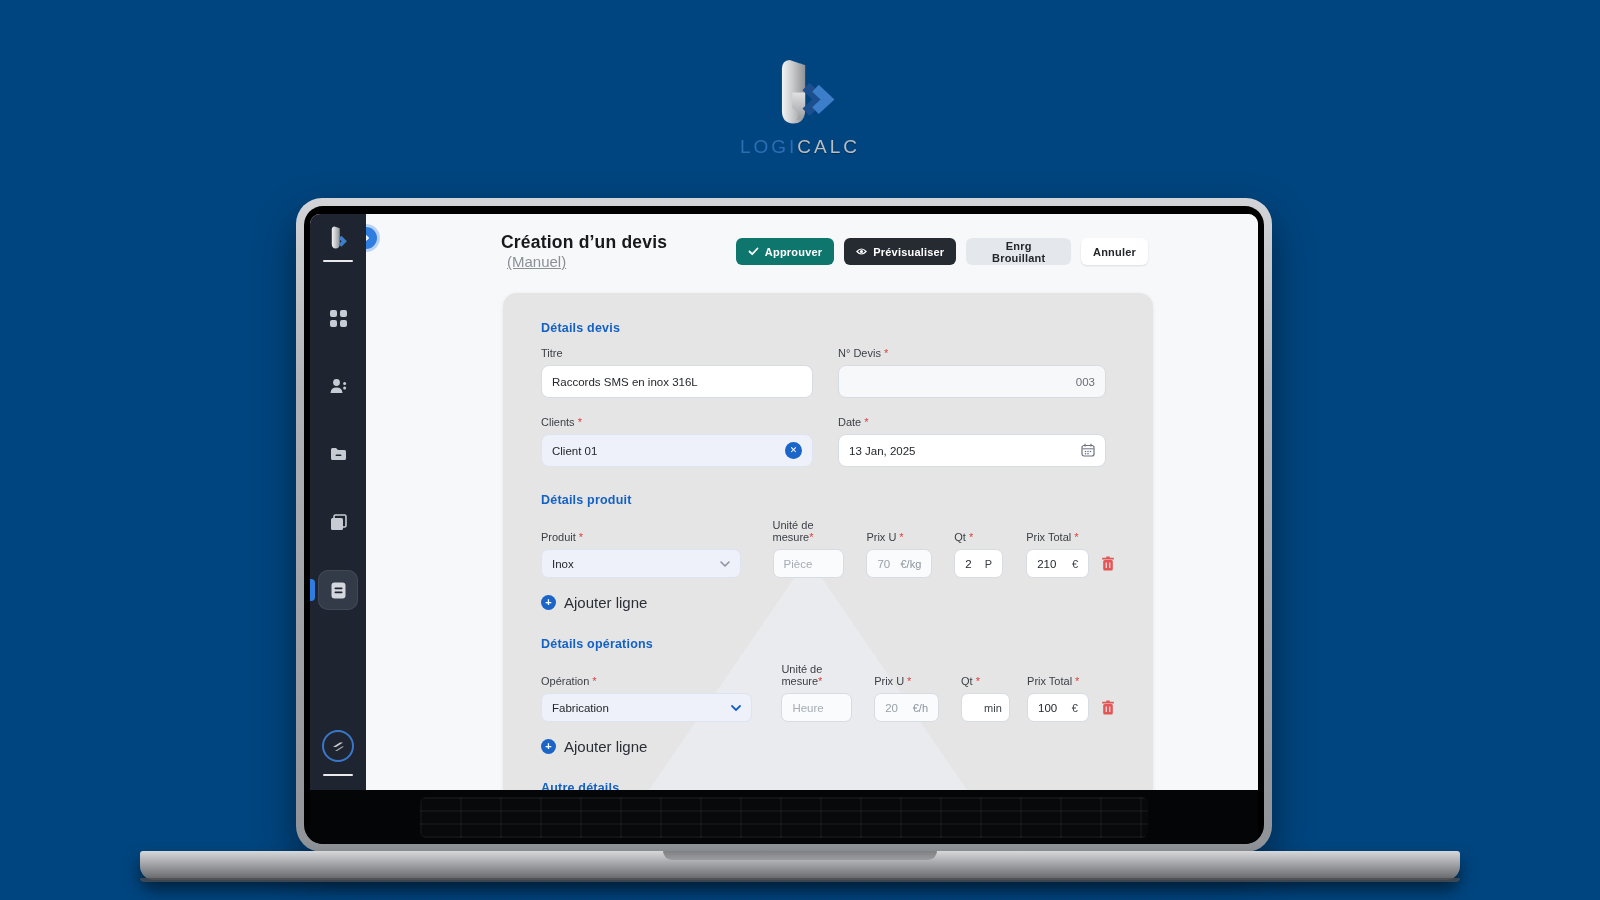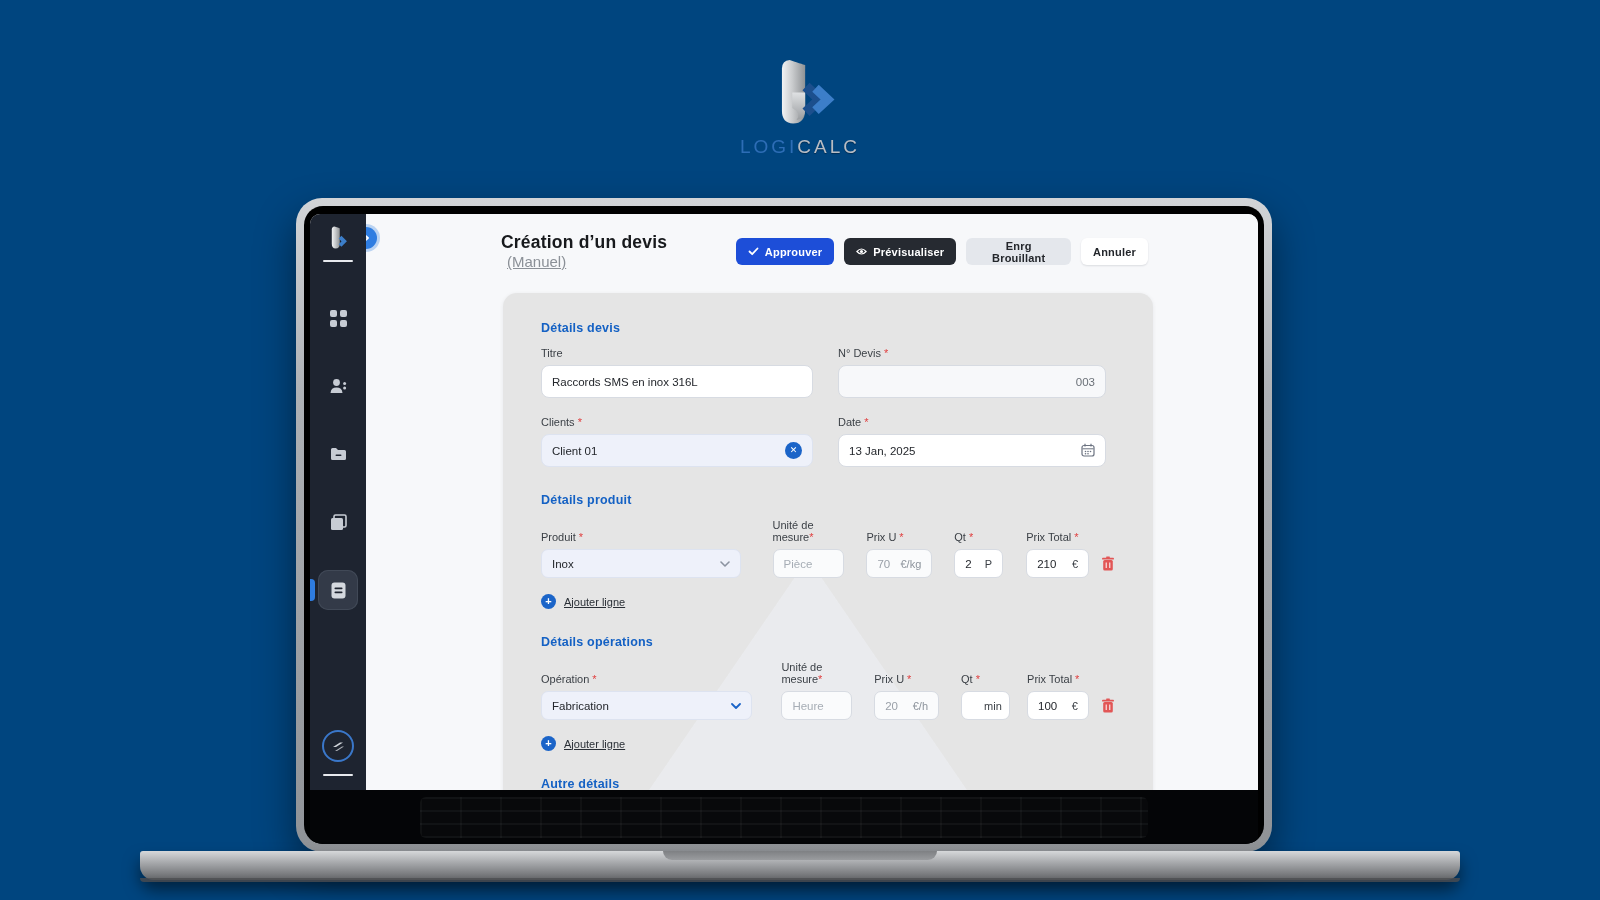--- a/index.html
+++ b/index.html
@@ -51,21 +51,21 @@
   .main { flex:1; position:relative; background:#f7f8fa; overflow:hidden; }
   .collapse-toggle { position:absolute; left:-11px; top:13px; width:22px; height:22px; border-radius:50%; border:none;
     background:#2f7de1; box-shadow:0 0 0 3px rgba(47,125,225,.30); display:flex; align-items:center; justify-content:center; cursor:pointer; z-index:5; }
   .app-header { display:flex; align-items:center; padding:18px 110px 0 135px; }
   .app-title { font-size:17.5px; font-weight:bold; color:#17191c; letter-spacing:.2px; }
   .app-subtitle { font-size:15px; font-weight:400; color:#8b9097; margin-left:6px;text-decoration:underline; }
   .actions { margin-left:auto; display:flex; gap:10px; align-items:center; }
   .btn { height:27px; border:none; border-radius:6px; font-family:inherit; font-size:11px; font-weight:bold; padding:0 12px;
     display:flex; align-items:center; gap:6px; cursor:pointer; letter-spacing:.2px; }
   .btn svg { width:11px; height:11px; }
-  .btn-primary { background:#1d4ed8; color:#fff;justify-content:space-between; }
+  .btn-primary { background:#0f766e; color:#fff;justify-content:space-between; }
   .btn-dark { background:#262a31; color:#fff; }
   .btn-gray { background:#e4e7ec; color:#23262b; }
   .btn-white { background:#ffffff; color:#23262b; box-shadow:0 1px 2px rgba(16,24,40,.12); }
 
   
   .card { position:relative; margin:22px 0 0 137px; width:650px; min-height:520px; background:#e5e5e5; border-radius:14px;
     padding:28px 38px 40px 38px; box-shadow:0 1px 4px rgba(16,24,40,.07); }
   .watermark { position:absolute; left:110px; top:265px; width:380px; height:270px; z-index:0; pointer-events:none; }
   .card > .section { position:relative; z-index:1; }
   .sec-title { color:#1461c4; font-size:12.5px; font-weight:bold; margin-bottom:12px; letter-spacing:.2px; }
@@ -94,21 +94,21 @@
   .w-oper { width:215px; }
   .w-unit { width:72px; margin-left:32px; }
   .w-prix { width:66px; margin-left:22px; }
   .w-qt   { width:49px; margin-left:22px; }
   .w-tot  { width:63px; margin-left:23px; }
   .trash-btn { background:none; border:none; cursor:pointer; margin-left:12px; margin-bottom:7px; display:flex; }
   .trash-btn svg { width:14px; height:15px; }
   .add-line { display:flex; align-items:center; gap:8px; margin:16px 0 26px 0; background:none; border:none; cursor:pointer; font-family:inherit; }
   .plus-circle { width:15px; height:15px; border-radius:50%; background:#1b64c8; color:#fff; font-size:11px; font-weight:bold;
     display:flex; align-items:center; justify-content:center; line-height:1; }
-  .add-label { font-size:11px; color:#2a2f36;text-decoration:underline; }
+  .add-label { font-size:15px; color:#2a2f36; }
   .caret { width:1px; height:14px; background:#4a4f55; }
   .op-chev polyline { stroke:#1b64c8; }
 </style>
 </head>
 <body>
 
 <div class="top-logo">
   <svg viewBox="0 0 100 88">
     <defs>
       <linearGradient id="silv" x1="0" y1="0" x2="1" y2="0">

